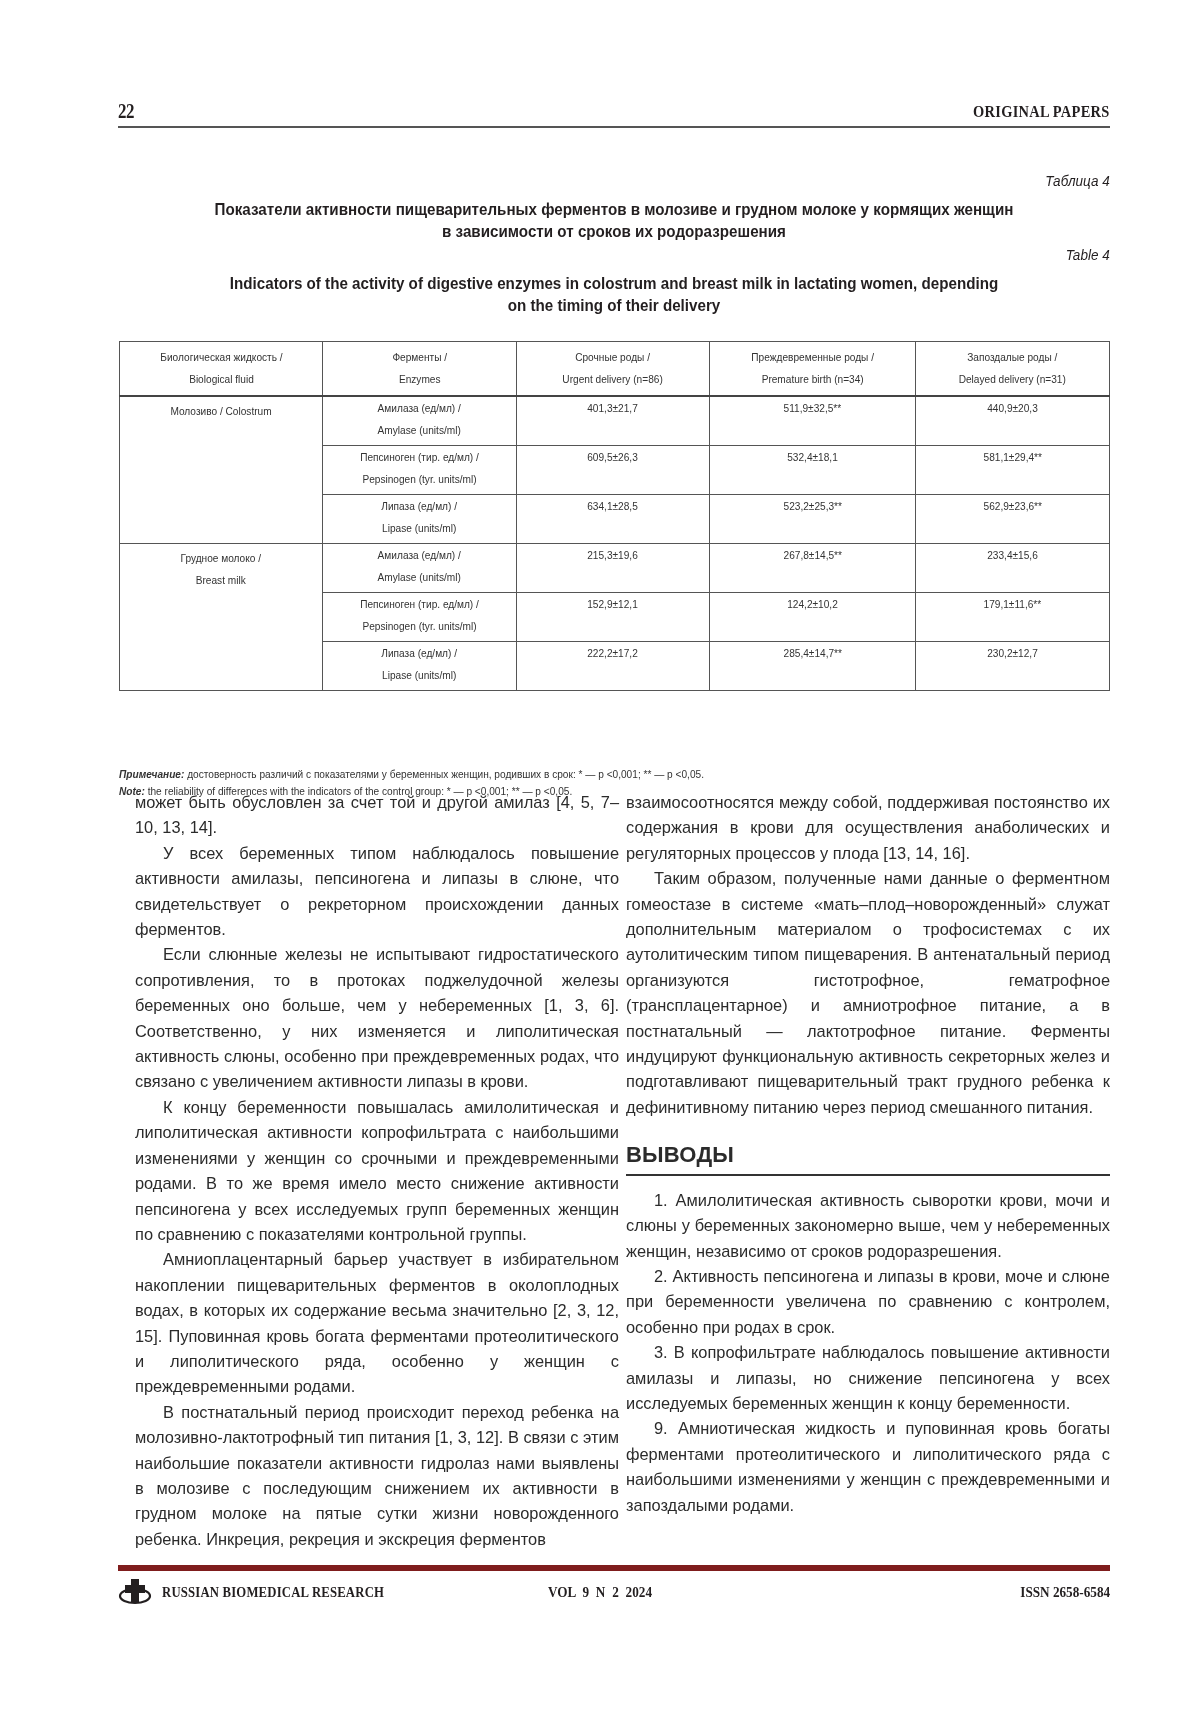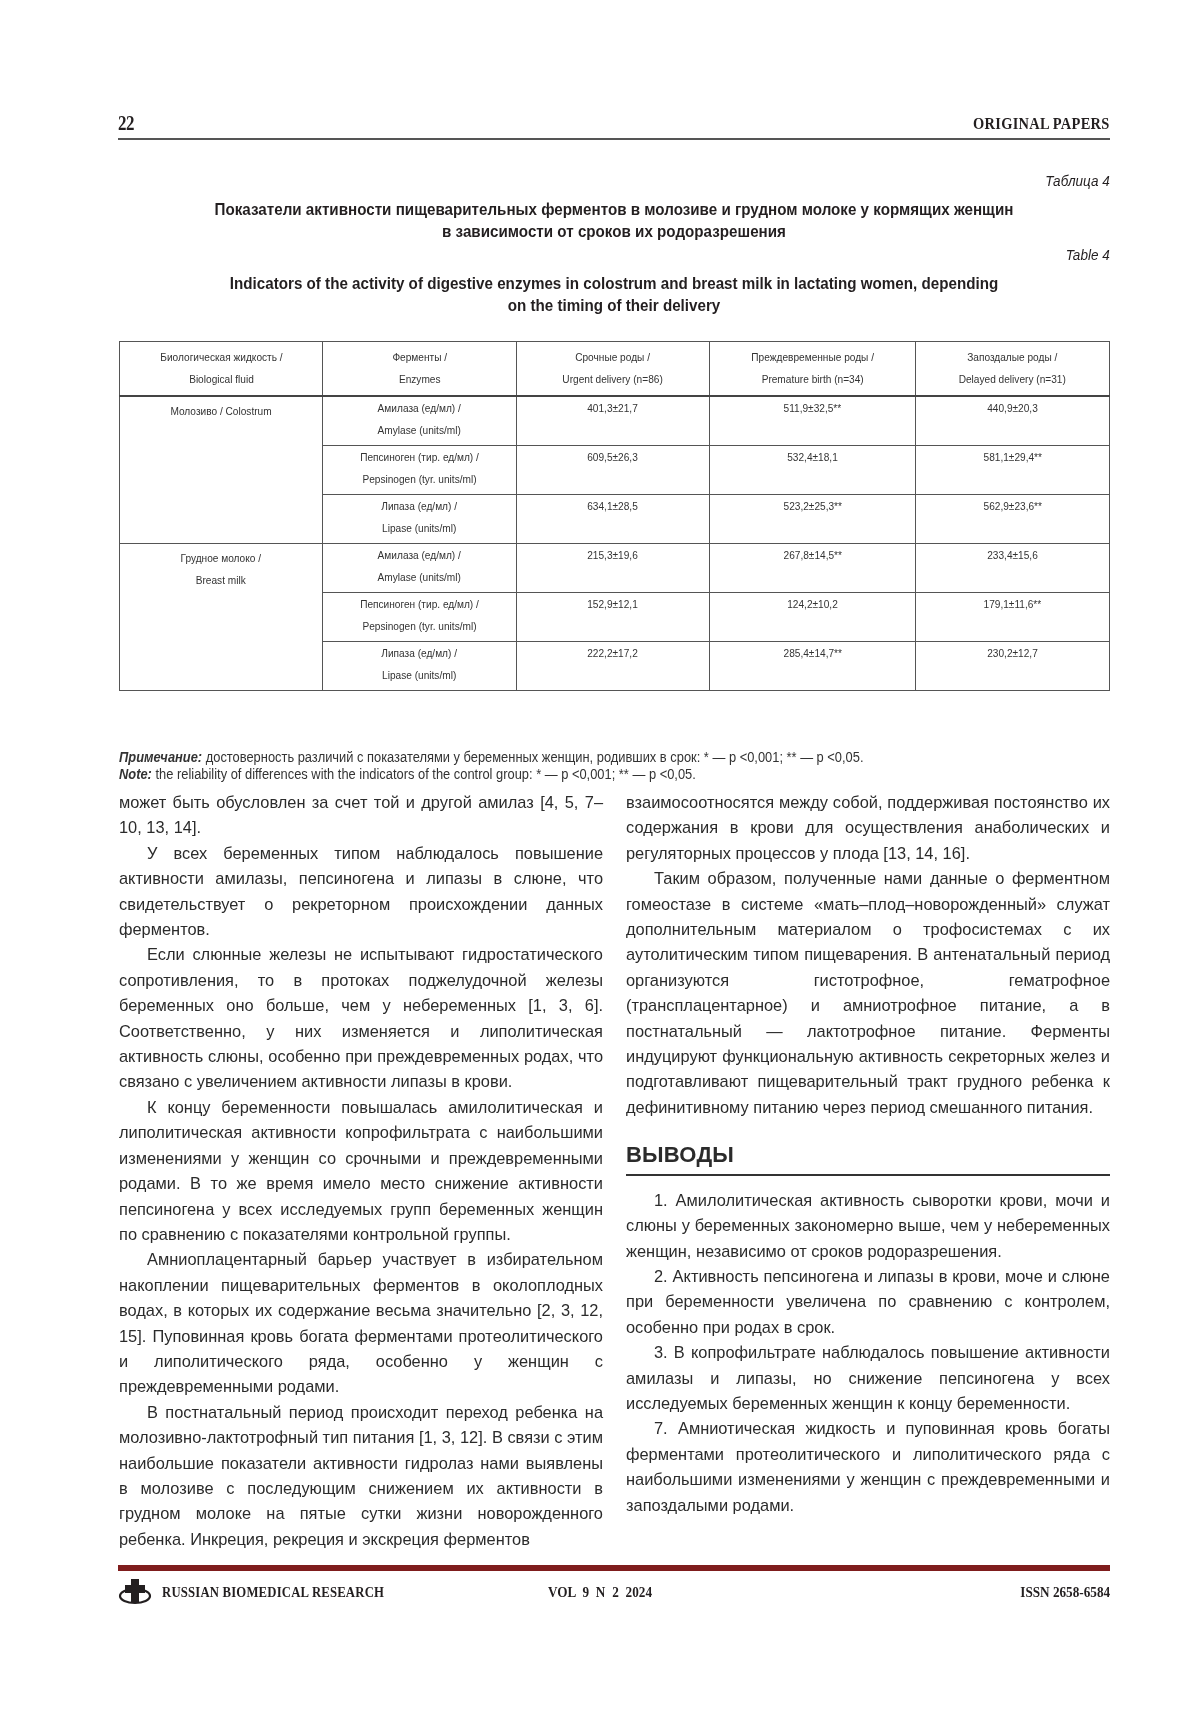--- a/index.html
+++ b/index.html
@@ -4,21 +4,21 @@
   <style>
     html, body { margin: 0; padding: 0; background: #ffffff; }
     body {
       width: 1200px; height: 1714px; position: relative; overflow: hidden;
       font-family: "Liberation Sans", sans-serif; color: #231f20;
     }
     .serif { font-family: "Liberation Serif", serif; }
 
     
     .run-header {
-      position: absolute; left: 118px; top: 108px; width: 992px; height: 30px;
+      position: absolute; left: 118px; top: 96px; width: 992px; height: 30px;
       border-bottom: 2px solid #555; 
       text-decoration: underline;
     }
     .page-num { position: absolute; left: 0; top: 4px; font-size: 20px; font-weight: bold; letter-spacing: -0.5px; transform: scaleX(0.85); transform-origin: left; }
     .section-name { position: absolute; right: 0; top: 6px; font-size: 17px; font-weight: bold; letter-spacing: 0.3px; transform: scaleX(0.85); transform-origin: right; }
 
     
     .tab-label { position: absolute; right: 90px; font-size: 15px; font-style: italic; transform: scaleX(0.9); transform-origin: right; }
     .tab-title { position: absolute; left: 118px; width: 992px; text-align: center; font-size: 16.5px; font-weight: bold; line-height: 22px; transform: scaleX(0.92); }
 
@@ -30,32 +30,32 @@
     table.data th, table.data td {
       border: 1.5px solid #555; text-align: center; vertical-align: top;
       font-weight: normal; padding: 0 4px 4px 4px;
     }
     table.data thead th { padding: 4px 4px 5px 4px; border-bottom: 2px solid #444; }
     table.data td.fluid { padding-top: 3px; }
     .c1 { width: 196px; } .c2 { width: 187px; } .c3 { width: 186px; } .c4 { width: 199px; } .c5 { width: 187px; }
     .cell-text { display: inline-block; transform: scaleX(0.92); }
 
     
-    .notes { position: absolute; left: 119px; top: 749px; font-size: 14px; line-height: 17px; color: #333; }
+    .notes { position: absolute; left: 119px; top: 766px; font-size: 11px; line-height: 17px; color: #333; }
     .notes .lbl { font-weight: bold; font-style: italic; }
     .notes .line { white-space: nowrap; transform: scaleX(0.92); transform-origin: left; }
 
     
     .col {
       position: absolute; top: 790px; width: 484px;
       font-size: 16.4px; line-height: 25.4px; color: #2b2b2b; text-align: justify;
     }
     .col p { margin: 0; text-indent: 28px; }
     .col p.noindent { text-indent: 0; }
-    .col-left { left: 119px; }
+    .col-left { left: 135px; }
     .col-right { left: 626px; }
     .concl-title {
       font-size: 22px; font-weight: bold; margin: 22px 0 0 0; padding-bottom: 6px;
       border-bottom: 2px solid #333; text-indent: 0 !important; letter-spacing: 0.2px;
     }
     .concl-list { margin-top: 12px; }
 
     
     .footer {
       position: absolute; left: 118px; top: 1565px; width: 992px; height: 40px;
@@ -154,21 +154,21 @@
 </div>
 
 <div class="col col-right">
   <p class="noindent">взаимосоотносятся между собой, поддерживая постоянство их содержания в крови для осуществления анаболических и регуляторных процессов у плода [13, 14, 16].</p>
   <p>Таким образом, полученные нами данные о ферментном гомеостазе в системе «мать–плод–новорожденный» служат дополнительным материалом о трофосистемах с их аутолитическим типом пищеварения. В антенатальный период организуются гистотрофное, гематрофное (трансплацентарное) и амниотрофное питание, а в постнатальный — лактотрофное питание. Ферменты индуцируют функциональную активность секреторных желез и подготавливают пищеварительный тракт грудного ребенка к дефинитивному питанию через период смешанного питания.</p>
   <div class="concl-title">ВЫВОДЫ</div>
   <div class="concl-list">
     <p>1. Амилолитическая активность сыворотки крови, мочи и слюны у беременных закономерно выше, чем у небеременных женщин, независимо от сроков родоразрешения.</p>
     <p>2. Активность пепсиногена и липазы в крови, моче и слюне при беременности увеличена по сравнению с контролем, особенно при родах в срок.</p>
     <p>3. В копрофильтрате наблюдалось повышение активности амилазы и липазы, но снижение пепсиногена у всех исследуемых беременных женщин к концу беременности.</p>
-    <p>7. Амниотическая жидкость и пуповинная кровь богаты ферментами протеолитического и липолитического ряда с наибольшими изменениями у женщин с преждевременными и запоздалыми родами.</p>
+    <p>9. Амниотическая жидкость и пуповинная кровь богаты ферментами протеолитического и липолитического ряда с наибольшими изменениями у женщин с преждевременными и запоздалыми родами.</p>
   </div>
 </div>
 
 <div class="footer serif">
   <span class="logo">
     <svg width="34" height="30" viewBox="0 0 34 30">
       <ellipse cx="17" cy="19" rx="15" ry="7" fill="none" stroke="#231f20" stroke-width="2.2"></ellipse>
       <path d="M13 2 h8 v6 h6 v8 h-6 v10 h-8 v-10 h-6 v-8 h6 z" fill="#231f20"></path>
     </svg>
   </span>

